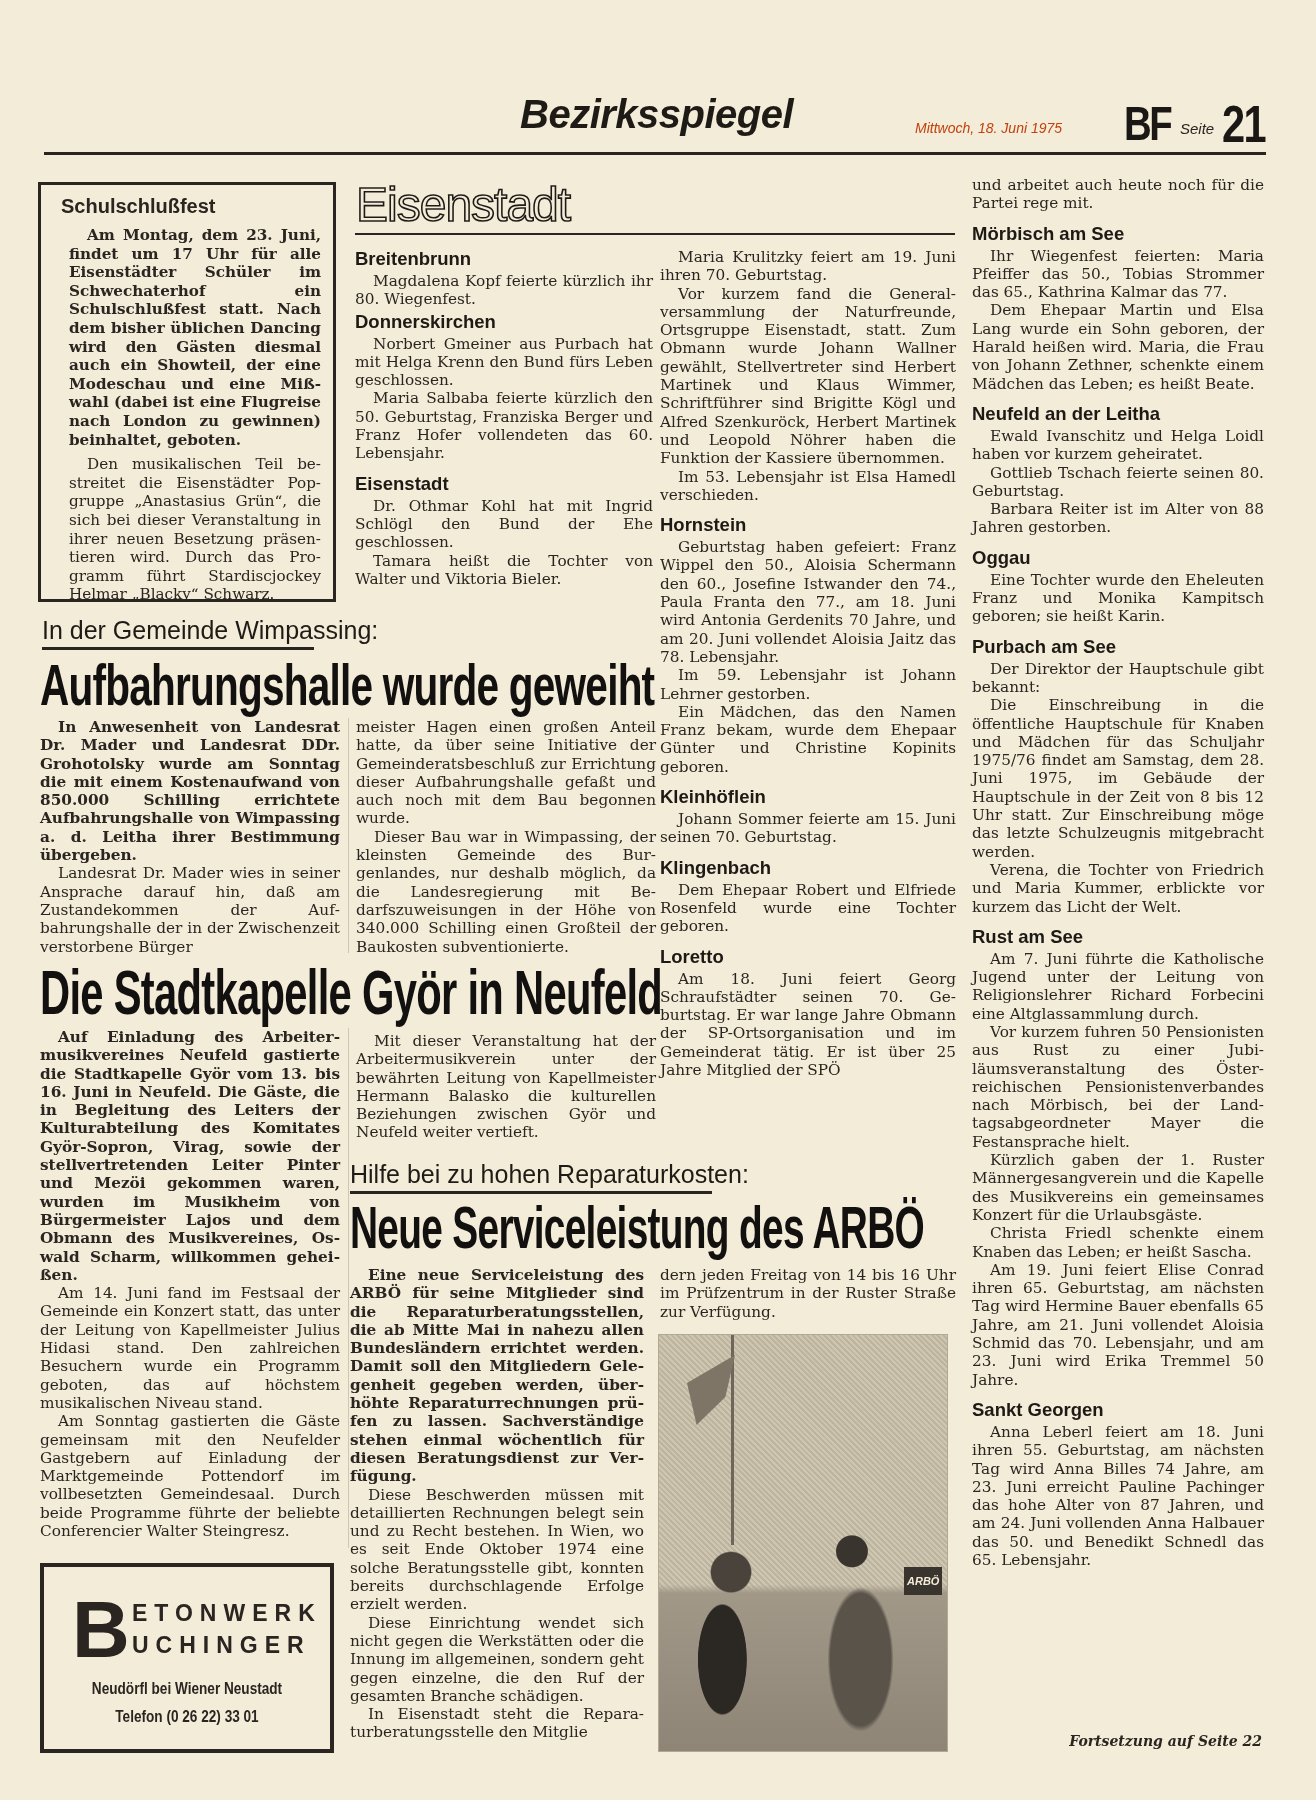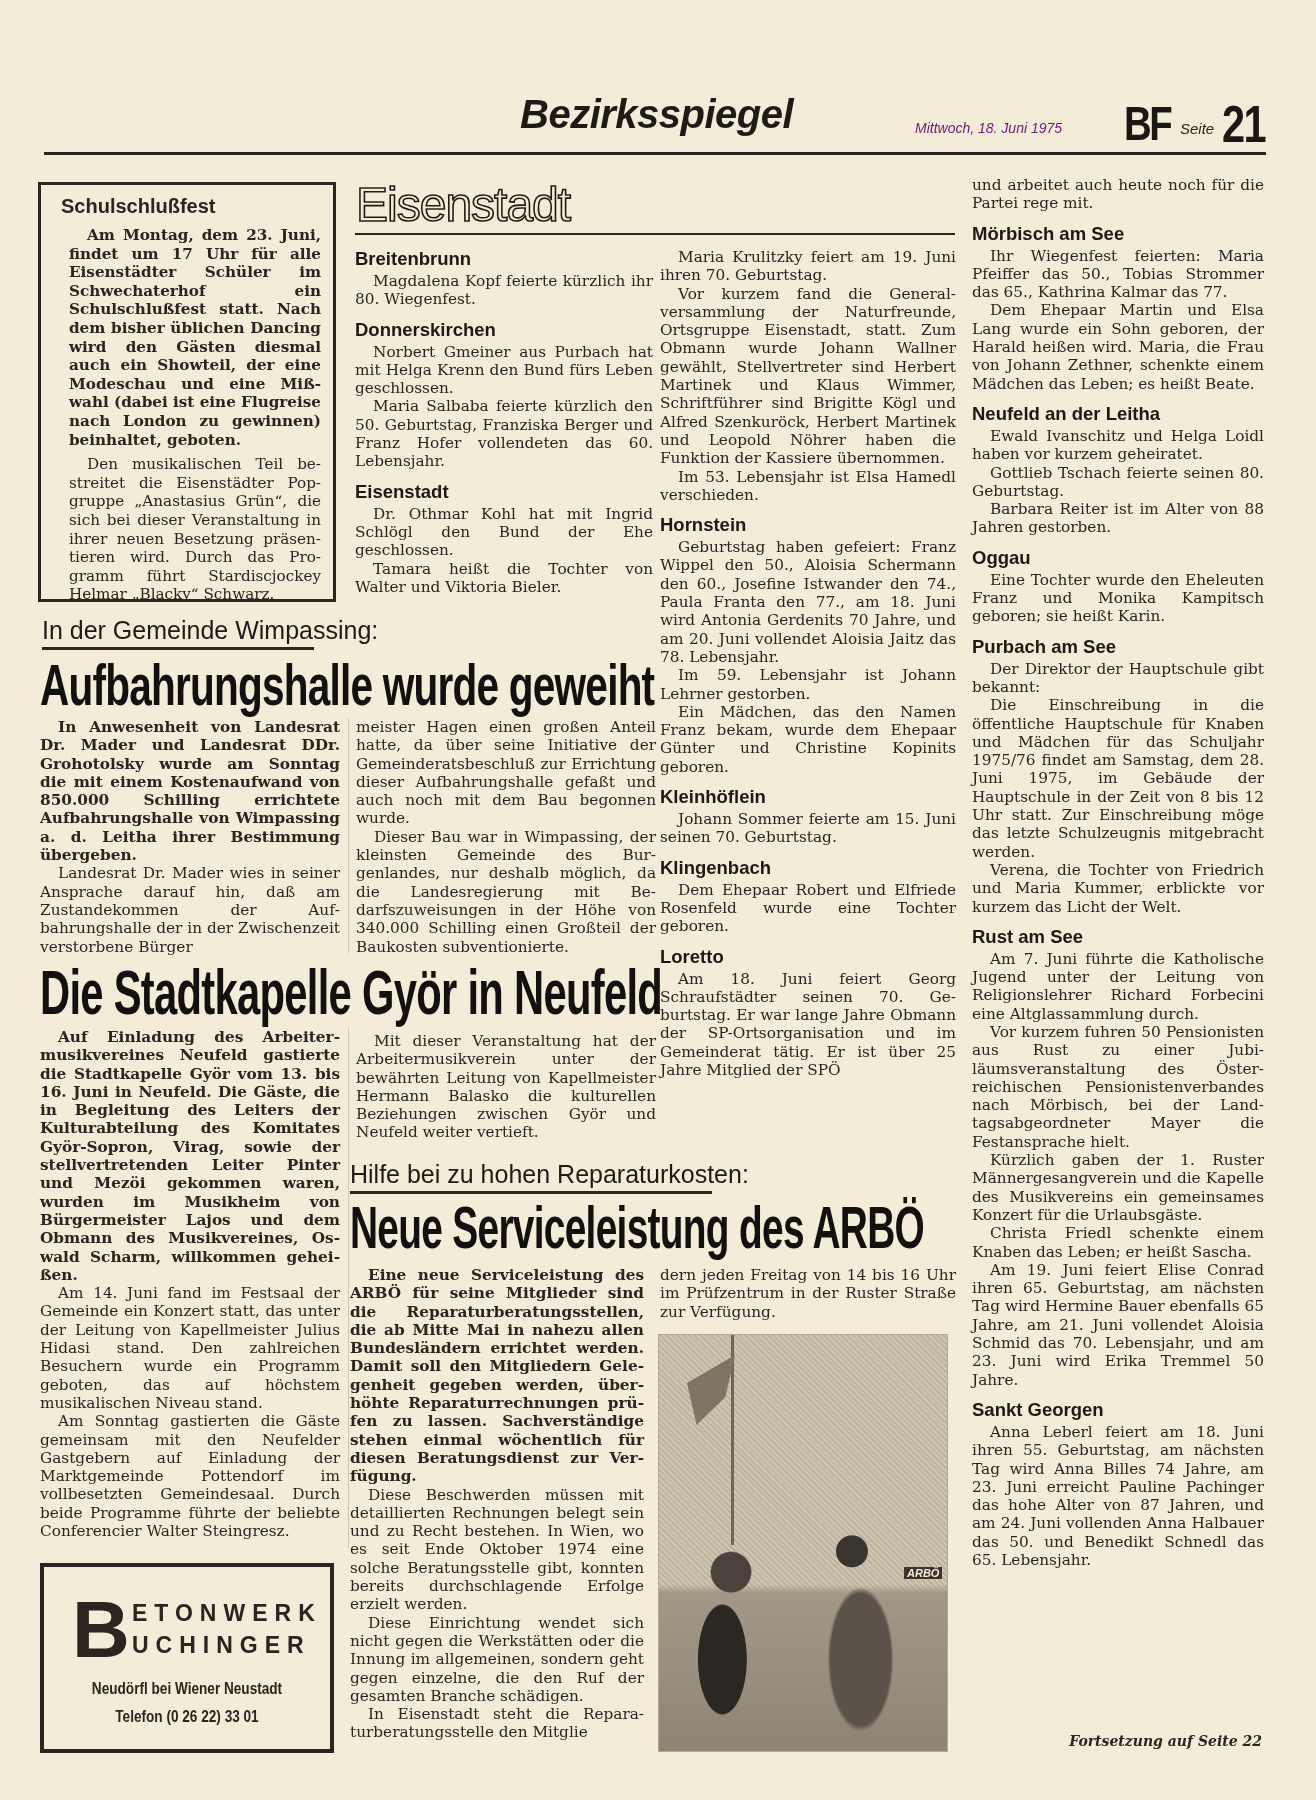--- a/index.html
+++ b/index.html
@@ -8,21 +8,21 @@
     background:#f3ecd9;
     font-family:"DejaVu Serif", serif; color:#2a2520;
   }
   .abs { position:absolute; }
   .masthead-title {
     left:520px; top:92px; font-family:"Liberation Sans", sans-serif;
     font-style:italic; font-weight:bold; font-size:40px; letter-spacing:-0.5px; color:#1e1a16;
   }
   .masthead-date {
     left:915px; top:120px; font-family:"Liberation Sans", sans-serif; font-style:italic;
-    font-size:14px; color:#701a75;
+    font-size:14px; color:#c2410c;
   }
   .masthead-bf {
     left:1124px; top:96px; font-family:"Liberation Sans", sans-serif; font-weight:bold;
     font-size:48px; letter-spacing:-3px; transform:scaleX(0.8); transform-origin:left; color:#1b1714;
   }
   .masthead-seite {
     left:1180px; top:120px; font-family:"Liberation Sans", sans-serif; font-style:italic; font-size:15px;
   }
   .masthead-page {
     left:1222px; top:94px; font-family:"Liberation Sans", sans-serif; font-weight:bold;
@@ -100,21 +100,21 @@
     <p style="margin-top:6px;">Den musikalischen Teil be­streitet die Eisenstädter Pop­gruppe „Anastasius Grün“, die sich bei dieser Veranstaltung in ihrer neuen Besetzung präsen­tieren wird. Durch das Pro­gramm führt Stardiscjockey Helmar „Blacky“ Schwarz.</p>
   </div>
 </div>
 
 <div class="abs outline-title" style="left:356px;top:180px;">Eisenstadt</div>
 <div class="abs rule" style="left:355px;top:233px;width:600px;height:2px;"></div>
 
 <div class="abs col" style="left:355px;top:248px;width:298px;" id="col2">
     <div class="subhead">Breitenbrunn</div>
     <p>Magdalena Kopf feierte kürz­lich ihr 80. Wiegenfest.</p>
-    <div class="subhead" style="margin-top: 10px;">Donnerskirchen</div>
+    <div class="subhead" style="margin-top: 2px;">Donnerskirchen</div>
     <p>Norbert Gmeiner aus Purbach hat mit Helga Krenn den Bund fürs Leben geschlossen.</p>
     <p>Maria Salbaba feierte kürzlich den 50. Geburtstag, Franziska Berger und Franz Hofer voll­endeten das 60. Lebensjahr.</p>
     <div class="subhead" style="margin-top: 10px;">Eisenstadt</div>
     <p>Dr. Othmar Kohl hat mit In­grid Schlögl den Bund der Ehe geschlossen.</p>
     <p>Tamara heißt die Tochter von Walter und Viktoria Bieler.</p>
   </div>
 
 <div class="abs col" style="left:660px;top:248px;width:296px;" id="col3">
     <p>Maria Krulitzky feiert am 19. Juni ihren 70. Geburtstag.</p>
     <p>Vor kurzem fand die General­versammlung der Naturfreunde, Ortsgruppe Eisenstadt, statt. Zum Obmann wurde Johann Wallner gewählt, Stellvertreter sind Her­bert Martinek und Klaus Wim­mer, Schriftführer sind Brigitte Kögl und Alfred Szenkuröck, Herbert Martinek und Leopold Nöhrer haben die Funktion der Kassiere übernommen.</p>
@@ -194,17 +194,17 @@
   <p>Diese Einrichtung wendet sich nicht gegen die Werkstätten oder die Innung im allgemeinen, son­dern geht gegen einzelne, die den Ruf der gesamten Branche schä­digen.</p>
   <p>In Eisenstadt steht die Repara­turberatungsstelle den Mitglie­</p>
 </div>
 <div class="abs col" style="left:660px;top:1266px;width:296px;">
   <p class="noind">dern jeden Freitag von 14 bis 16 Uhr im Prüfzentrum in der Ruster Straße zur Verfügung.</p>
 </div>
 
 <div class="abs photo" style="left:658px;top:1334px;width:288px;height:416px;">
   <div class="abs pole" style="left:72px;top:0;width:3px;height:210px;"></div>
   <div class="abs flag" style="left:28px;top:20px;width:48px;height:70px;"></div>
-  <div class="abs" style="left:245px;top:232px;font-family:'Liberation Sans',sans-serif;font-weight:bold;font-style:italic;font-size:11px;color:#f3ecd9;background:#3a342e;padding:0 3px;">ARBÖ</div>
+  <div class="abs" style="left:245px;top:232px;font-family:'Liberation Sans',sans-serif;font-weight:bold;font-style:italic;font-size:11px;color:#f3ecd9;background:#3a342e;padding:8px 3px;">ARBÖ</div>
 </div>
 
 <div class="abs colrule" style="left:348px;top:718px;height:235px;"></div>
 <div class="abs colrule" style="left:348px;top:1028px;height:520px;"></div>
 
 </body></html>

